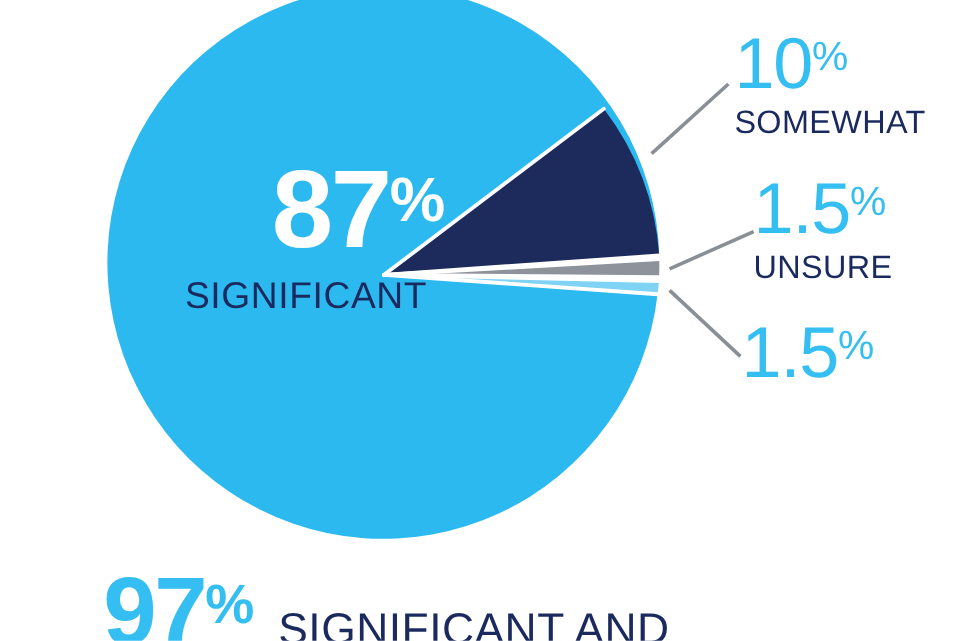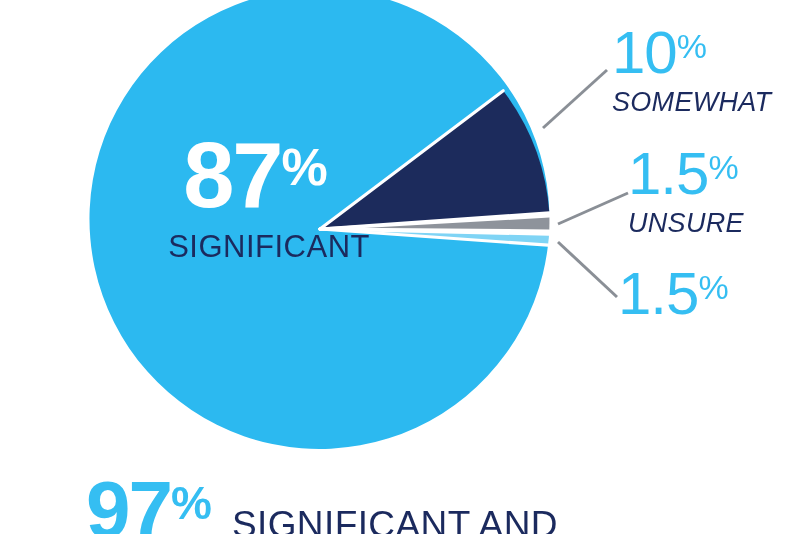--- a/index.html
+++ b/index.html
@@ -42,34 +42,34 @@
     text-align: center;
     line-height: 1;
   }
   .pie-label .big {
     display: block;
     font-size: 92px;
     font-weight: bold;
     color: #ffffff;
     letter-spacing: -2px;
     line-height: 0.95;
+    text-align: right;
   }
   .pie-label .big .pct {
     font-size: 52px;
     vertical-align: 22px;
     letter-spacing: -1px;
   }
   .pie-label .sub {
     display: block;
     margin-top: 12px;
     font-size: 31px;
     color: #1b2a5e;
     letter-spacing: 0.5px;
     line-height: 1.05;
-    text-align: right;
   }
 
   
   .callout {
     position: absolute;
     line-height: 1;
     white-space: nowrap;
   }
   .callout .num {
     display: block;
@@ -84,21 +84,20 @@
     vertical-align: 15px;
     letter-spacing: 0;
   }
   .callout .cap {
     display: block;
     margin-top: 8px;
     font-size: 27px;
     color: #1b2a5e;
     letter-spacing: 0.3px;
     line-height: 1.05;
-    font-style: italic;
   }
 
   #callout-somewhat  { left: 612px; top: 25px; }
   #callout-unsure    { left: 628px; top: 146px; }
   #callout-noimpact  { left: 618px; top: 266px; }
 
   
   .bottom-summary {
     position: absolute;
     left: 86px;

